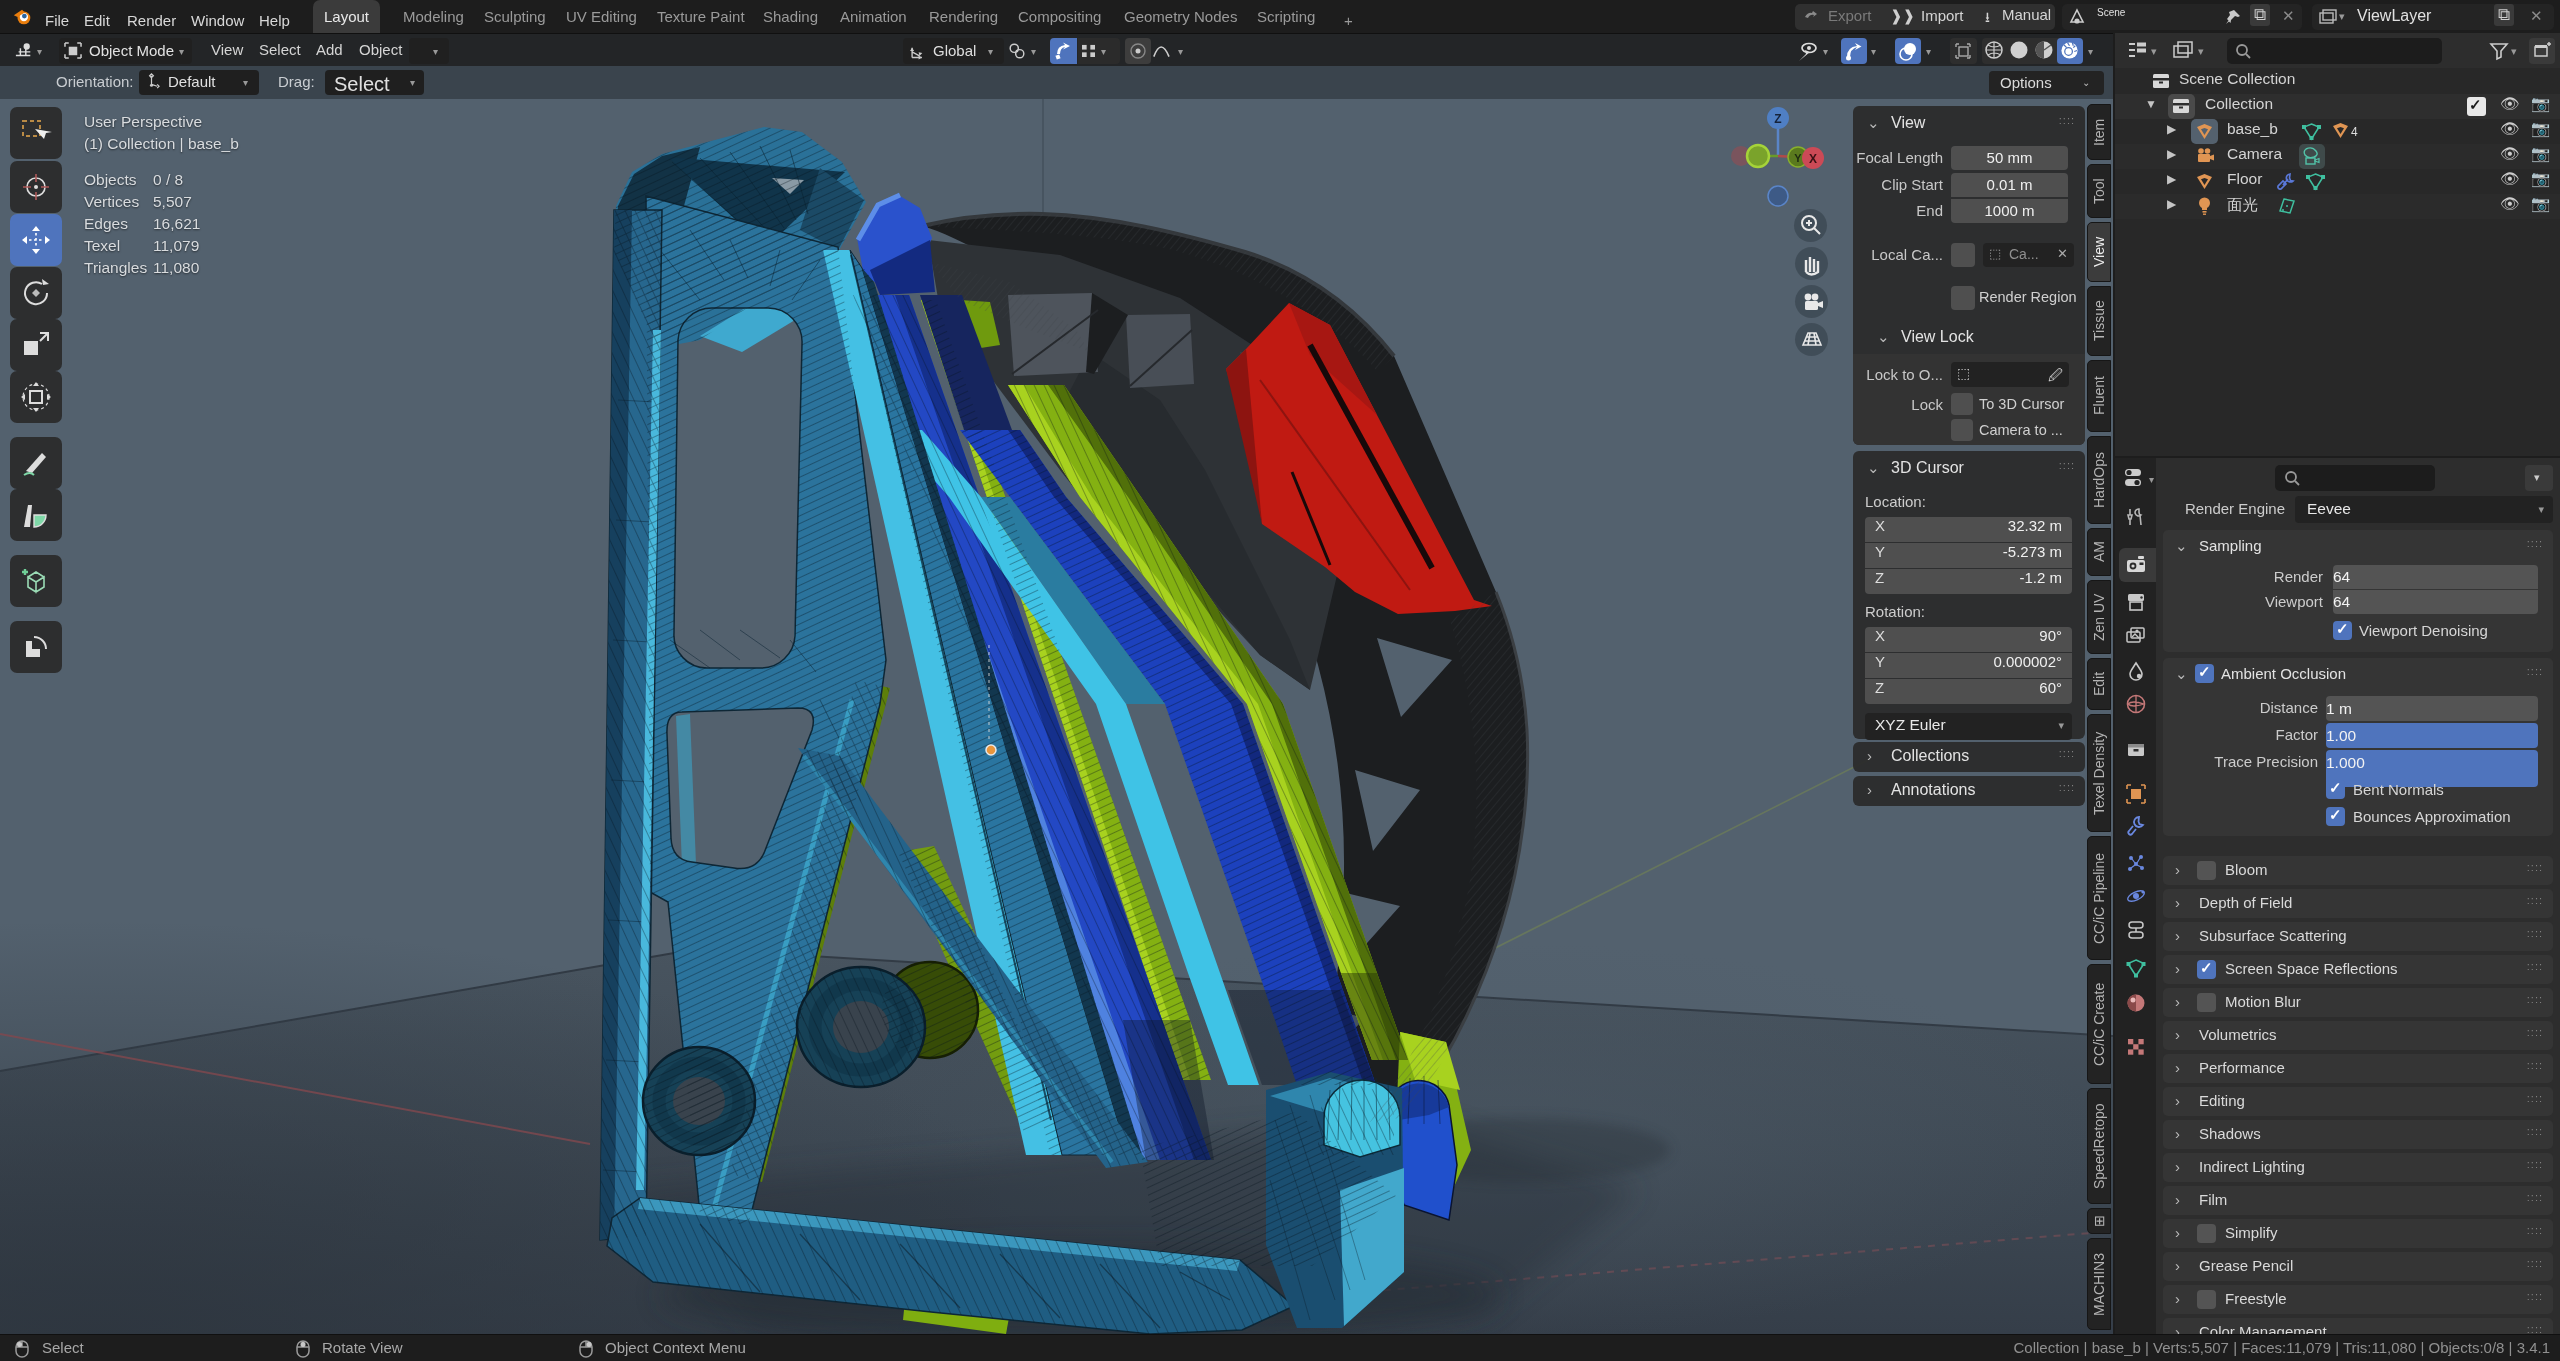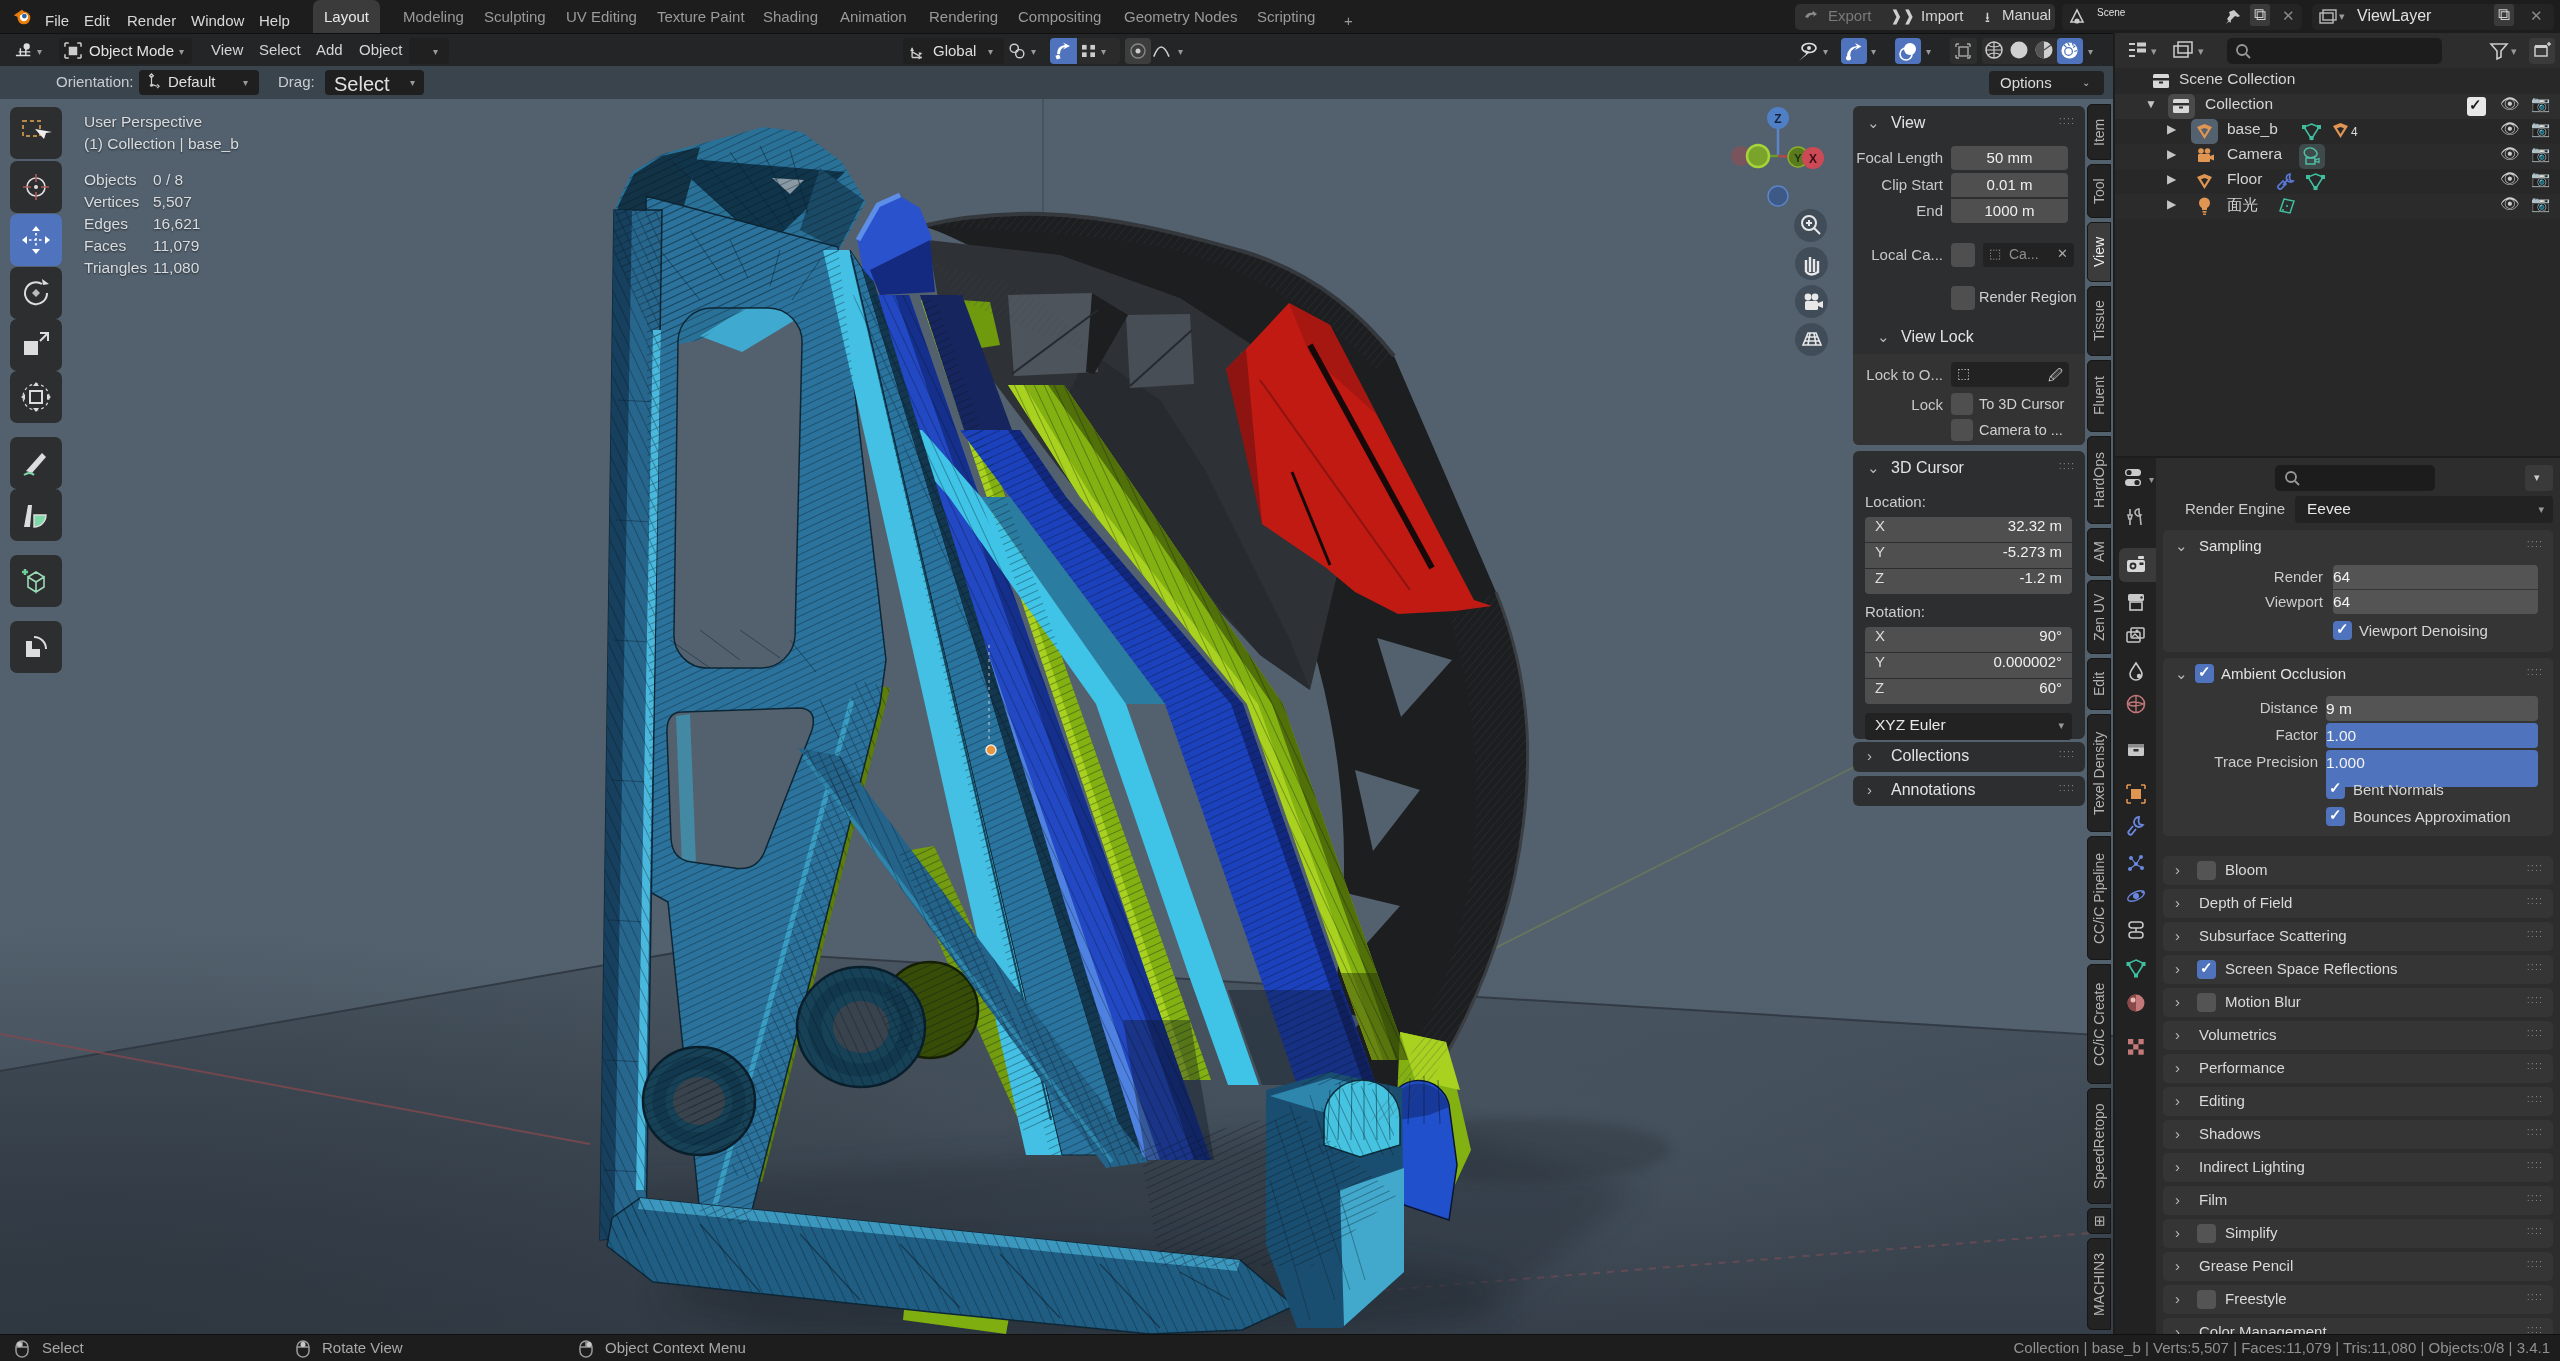--- a/index.html
+++ b/index.html
@@ -525,21 +525,21 @@
       </svg>
     </div>
 
 <div id="stats">
   <div>User Perspective</div>
   <div>(1) Collection | base_b</div>
   <div style="height:14px"></div>
   <div><span style="display:inline-block;width:69px">Objects</span>0 / 8</div>
   <div><span style="display:inline-block;width:69px">Vertices</span>5,507</div>
   <div><span style="display:inline-block;width:69px">Edges</span>16,621</div>
-  <div><span style="display:inline-block;width:69px">Faces</span>11,079</div>
+  <div><span style="display:inline-block;width:69px">Texel</span>11,079</div>
   <div><span style="display:inline-block;width:69px">Triangles</span>11,080</div>
 </div>
 
 <svg class="abs" style="left:1720px;top:0px" width="130" height="140" viewBox="0 0 130 140">
   <line x1="58" y1="19" x2="58" y2="57" stroke="#5a85c8" stroke-width="2.5"></line>
   <line x1="58" y1="57" x2="93" y2="59" stroke="#b04a4a" stroke-width="2.5"></line>
   <line x1="58" y1="57" x2="40" y2="57" stroke="#6a9a28" stroke-width="2.5"></line>
   <circle cx="58" cy="19" r="11" fill="#4f7fc4"></circle>
       <text x="58" y="24" font-size="12" font-weight="bold" text-anchor="middle" fill="#16233a" font-family="Liberation Sans">Z</text>
   <circle cx="21" cy="57" r="10" fill="#9a4a50" opacity="0.55"></circle>
@@ -915,21 +915,21 @@
     <div class="chk on" style="left:170px;top:91px"></div>
     <span class="abs" style="left:196px;top:92px;color:#d6d6d6">Viewport Denoising</span>
   </div>
 
   <div class="ppanel" style="top:200px;height:178px">
     <span class="abs" style="left:12px;top:7px;color:#bbb">⌄</span>
     <div class="chk on" style="left:32px;top:6px"></div>
     <span class="abs" style="left:58px;top:7px;color:#e3e3e3">Ambient Occlusion</span>
       <span class="grip" style="right:10px;top:7px">::::</span>
     <span class="plabel" style="left:20px;top:41px;width:135px">Distance</span>
-    <div class="pfield" style="left:163px;top:38px;width:212px;height:25px;line-height:25px">9 m</div>
+    <div class="pfield" style="left:163px;top:38px;width:212px;height:25px;line-height:25px">1 m</div>
     <span class="plabel" style="left:20px;top:68px;width:135px">Factor</span>
     <div class="pfield pblue" style="left:163px;top:65px;width:212px;height:25px;line-height:25px">1.00</div>
     <span class="plabel" style="left:20px;top:95px;width:135px">Trace Precision</span>
     <div class="pfield pblue" style="left:163px;top:92px;width:212px;height:37px;line-height:25px">1.000</div>
     <div class="chk on" style="left:163px;top:122px"></div>
       <span class="abs" style="left:190px;top:123px;color:#d6d6d6">Bent Normals</span>
     <div class="chk on" style="left:163px;top:149px"></div>
       <span class="abs" style="left:190px;top:150px;color:#d6d6d6">Bounces Approximation</span>
   </div>
 <div class="ppanel" style="top: 398px; height: 29px;">

